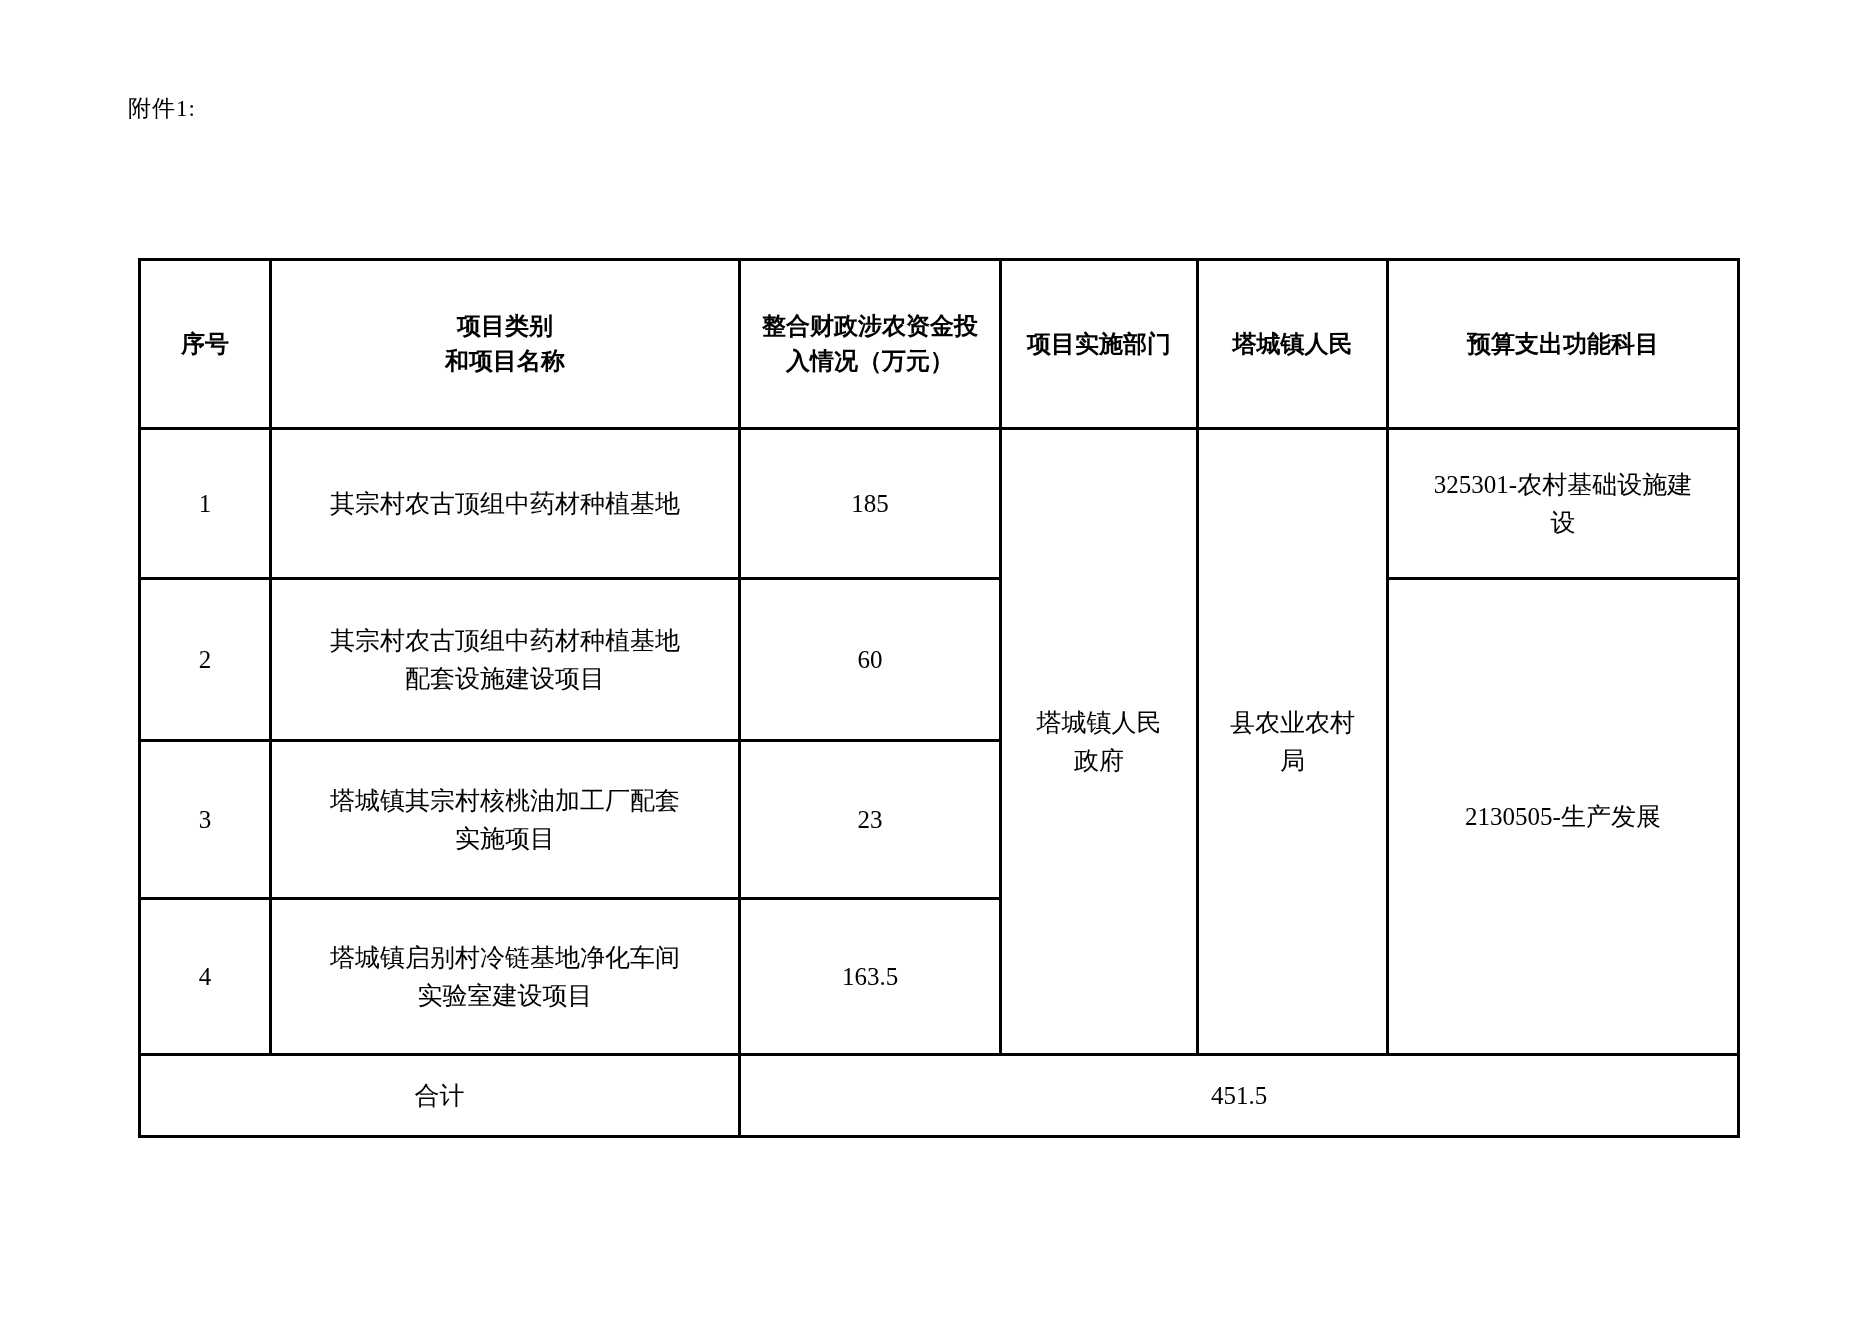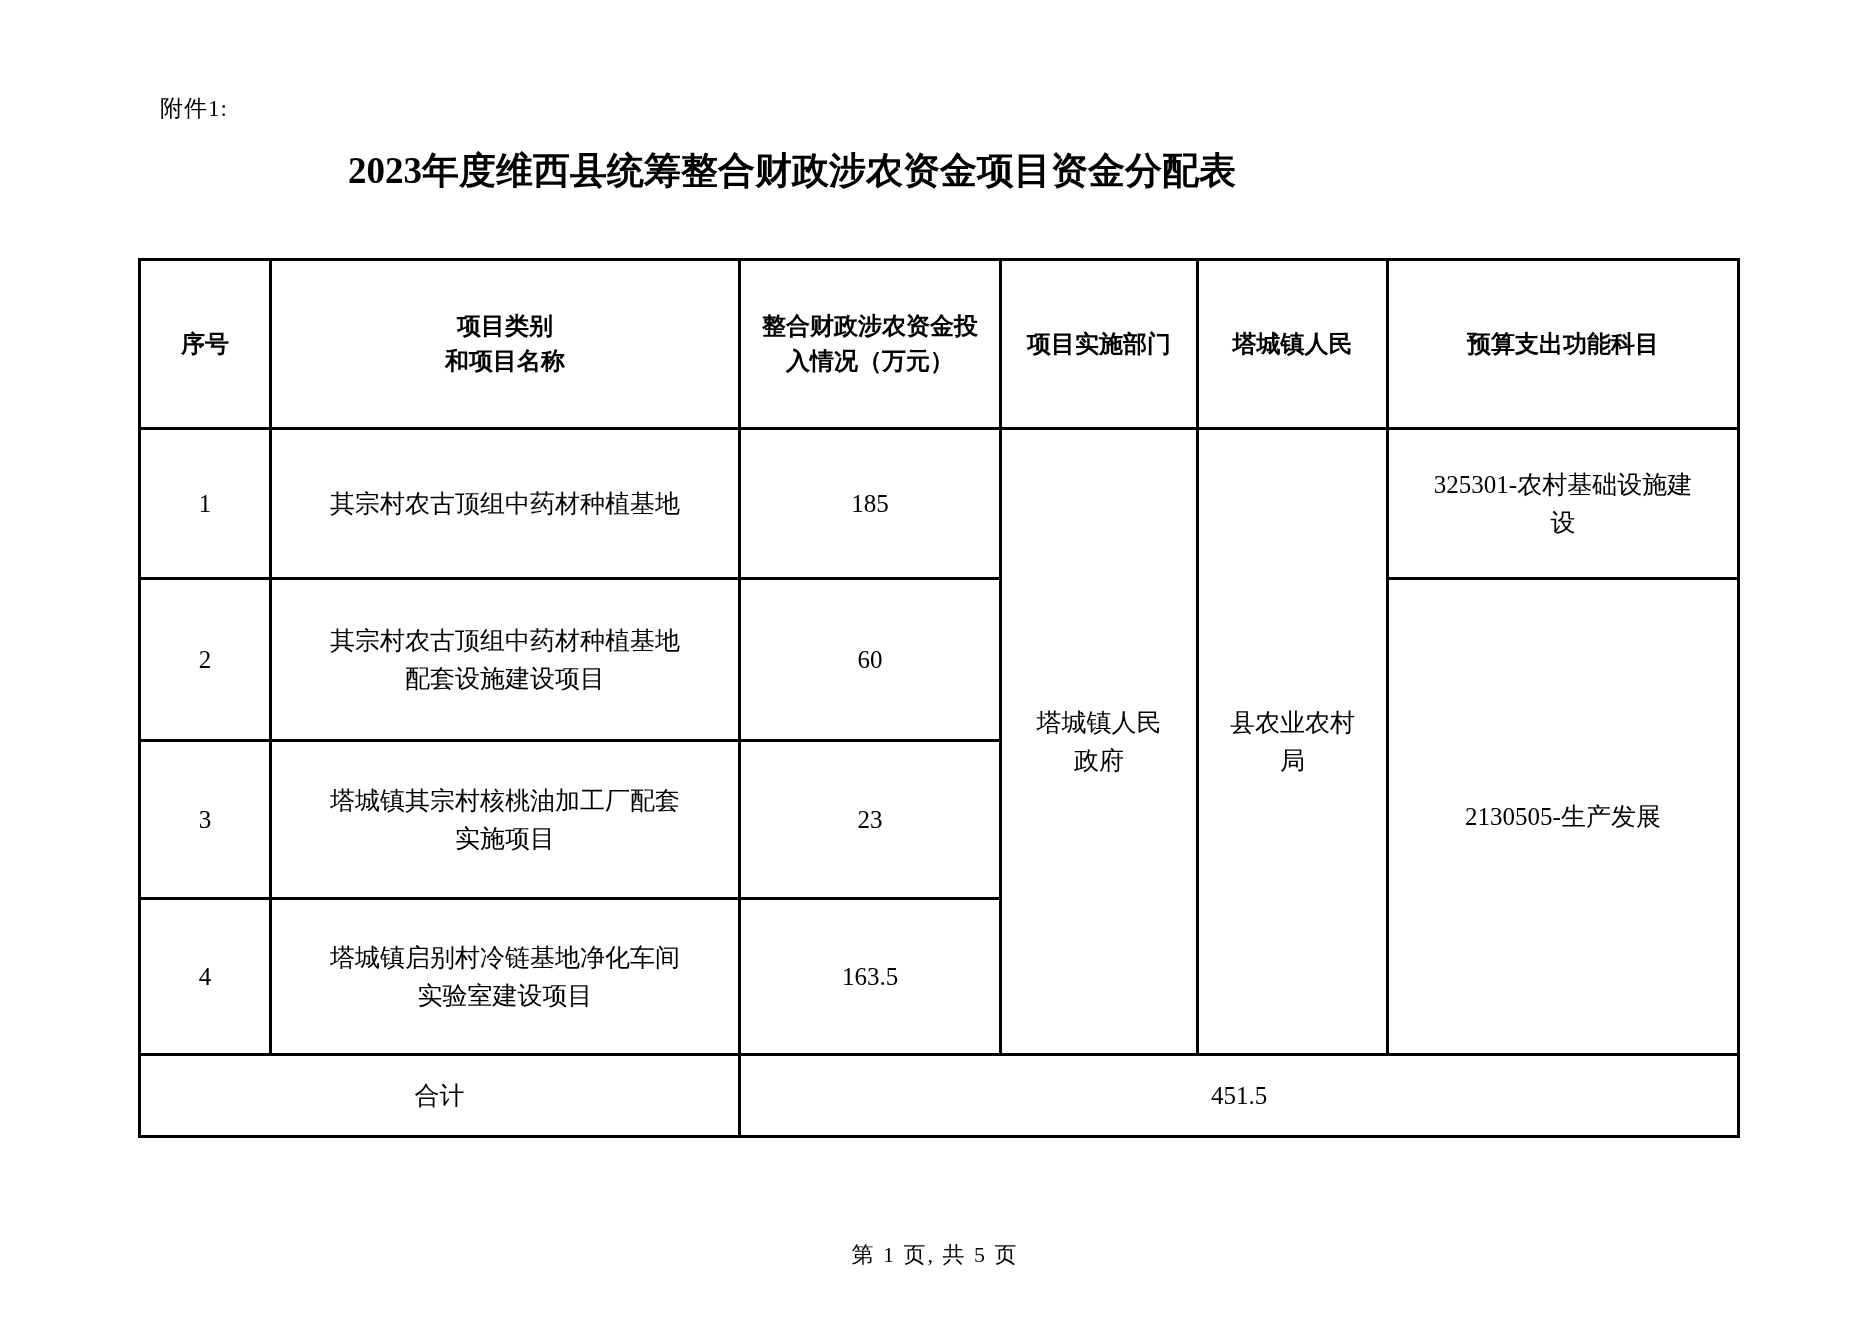--- a/index.html
+++ b/index.html
@@ -16,21 +16,20 @@
     background: #ffffff;
     overflow: hidden;
   }
   .attachment-label {
     position: absolute;
     left: 128px;
     top: 93px;
     font-size: 23px;
     letter-spacing: 1px;
     white-space: nowrap;
-    margin-left: 32px;
   }
   .doc-title {
     position: absolute;
     left: 127px;
     top: 146px;
     width: 1330px;
     text-align: center;
     font-size: 37px;
     font-weight: 700;
     white-space: nowrap;
@@ -77,21 +76,20 @@
     letter-spacing: 2px;
   }
 </style>
 </head>
 <body>
 
 <div class="page">
 
   <div class="attachment-label">附件1:</div>
 
-  <div class="doc-title">2023年度维西县统筹整合财政涉农资金项目资金分配表</div>
 
   <table class="alloc">
     <colgroup>
       <col style="width:131px">
       <col style="width:469px">
       <col style="width:261px">
       <col style="width:197px">
       <col style="width:190px">
       <col style="width:351px">
     </colgroup>
@@ -141,15 +139,14 @@
         <td>163.5</td>
       </tr>
 
       <tr style="height:82px">
         <td class="cell-total-label" colspan="2">合计</td>
         <td colspan="4">451.5</td>
       </tr>
     </tbody>
   </table>
 
-  <div class="page-footer">第 1 页, 共 5 页</div>
 
 </div>
 
 </body></html>

